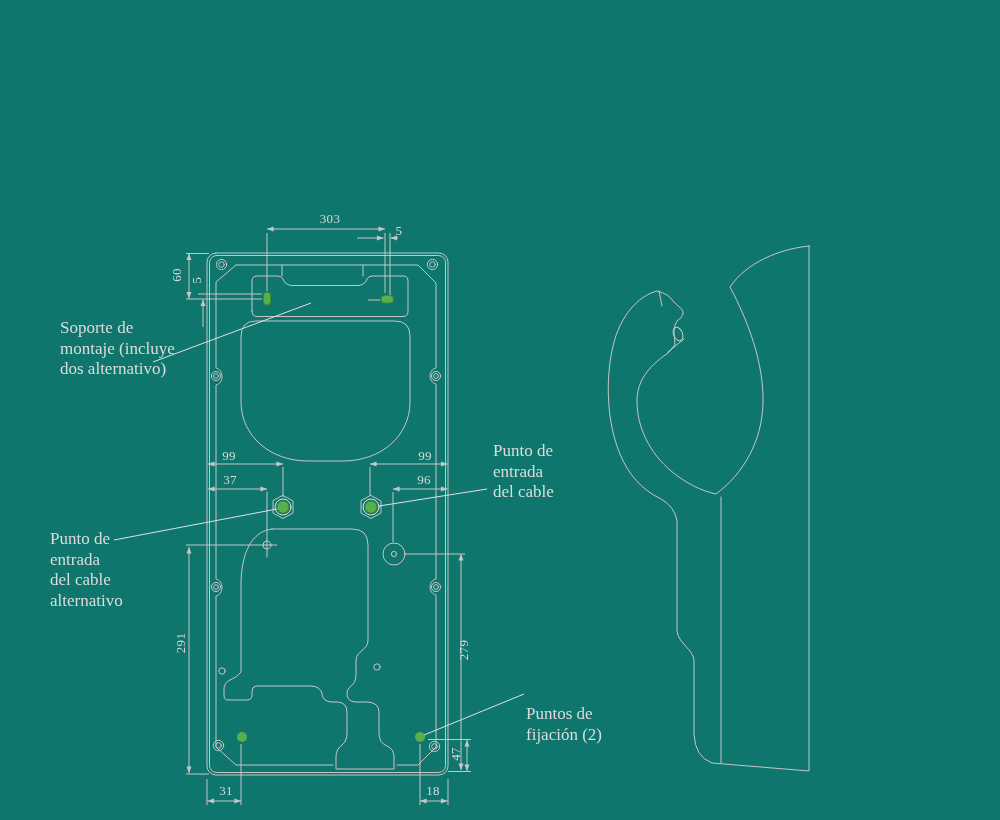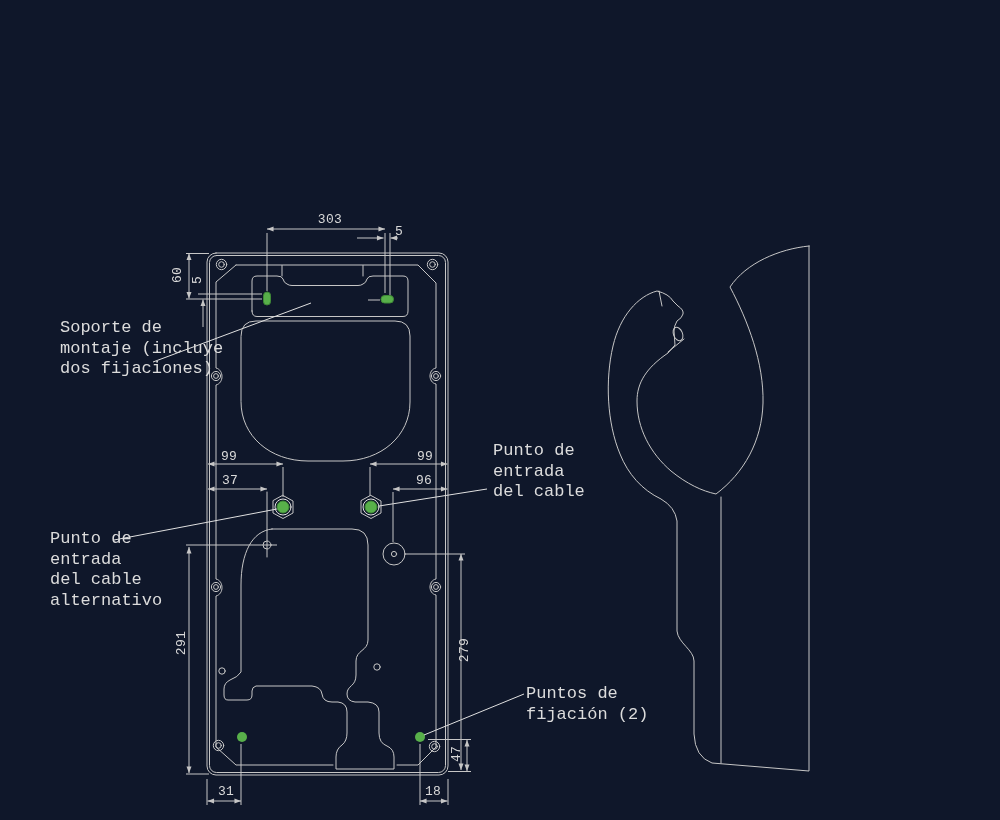--- a/index.html
+++ b/index.html
@@ -1,17 +1,17 @@
 <!DOCTYPE html>
 <html><head>
 <meta charset="utf-8">
 <style>
   html,body{margin:0;padding:0;background:#000;}
-  #stage{position:relative;width:1000px;height:820px;background:#0f172a;overflow:hidden;
-         font-family:Liberation Mono, monospace;}
+  #stage{position:relative;width:1000px;height:820px;background:#0f766e;overflow:hidden;
+         font-family:Liberation Serif, serif;}
   #drawing-svg{position:absolute;left:0;top:0;}
   .dim{position:absolute;color:#d9d9d9;font-size:13px;white-space:nowrap;
        transform:translate(-50%,-50%);letter-spacing:0.3px;}
   .dim.rot{transform:translate(-50%,-50%) rotate(-90deg);}
   .label{position:absolute;color:#dcdcdc;font-size:17px;line-height:20.5px;white-space:nowrap;}
 </style>
 </head>
 <body>
 
 <div id="stage">
@@ -197,34 +197,34 @@
   <div class="dim" style="left:424px;top:480px">96</div>
   <div class="dim rot" style="left:181px;top:643px">291</div>
   <div class="dim rot" style="left:464px;top:650px">279</div>
   <div class="dim rot" style="left:456px;top:754px">47</div>
   <div class="dim" style="left:226px;top:791px">31</div>
   <div class="dim" style="left:433px;top:791px">18</div>
 
   <div class="label" style="left:60px;top:318px">
     <div>Soporte de</div>
     <div>montaje (incluye</div>
-    <div>dos fijaciones)</div>
+    <div>dos alternativo)</div>
   </div>
 
   <div class="label" style="left:493px;top:441px">
     <div>Punto de</div>
     <div>entrada</div>
     <div>del cable</div>
   </div>
 
   <div class="label" style="left:50px;top:529px">
     <div>Punto de</div>
     <div>entrada</div>
     <div>del cable</div>
     <div>alternativo</div>
   </div>
 
-  <div class="label" style="left:526px;top:684px">
+  <div class="label" style="left:526px;top:704px">
     <div>Puntos de</div>
     <div>fijación (2)</div>
   </div>
 
 </div>
 
 </body></html>

